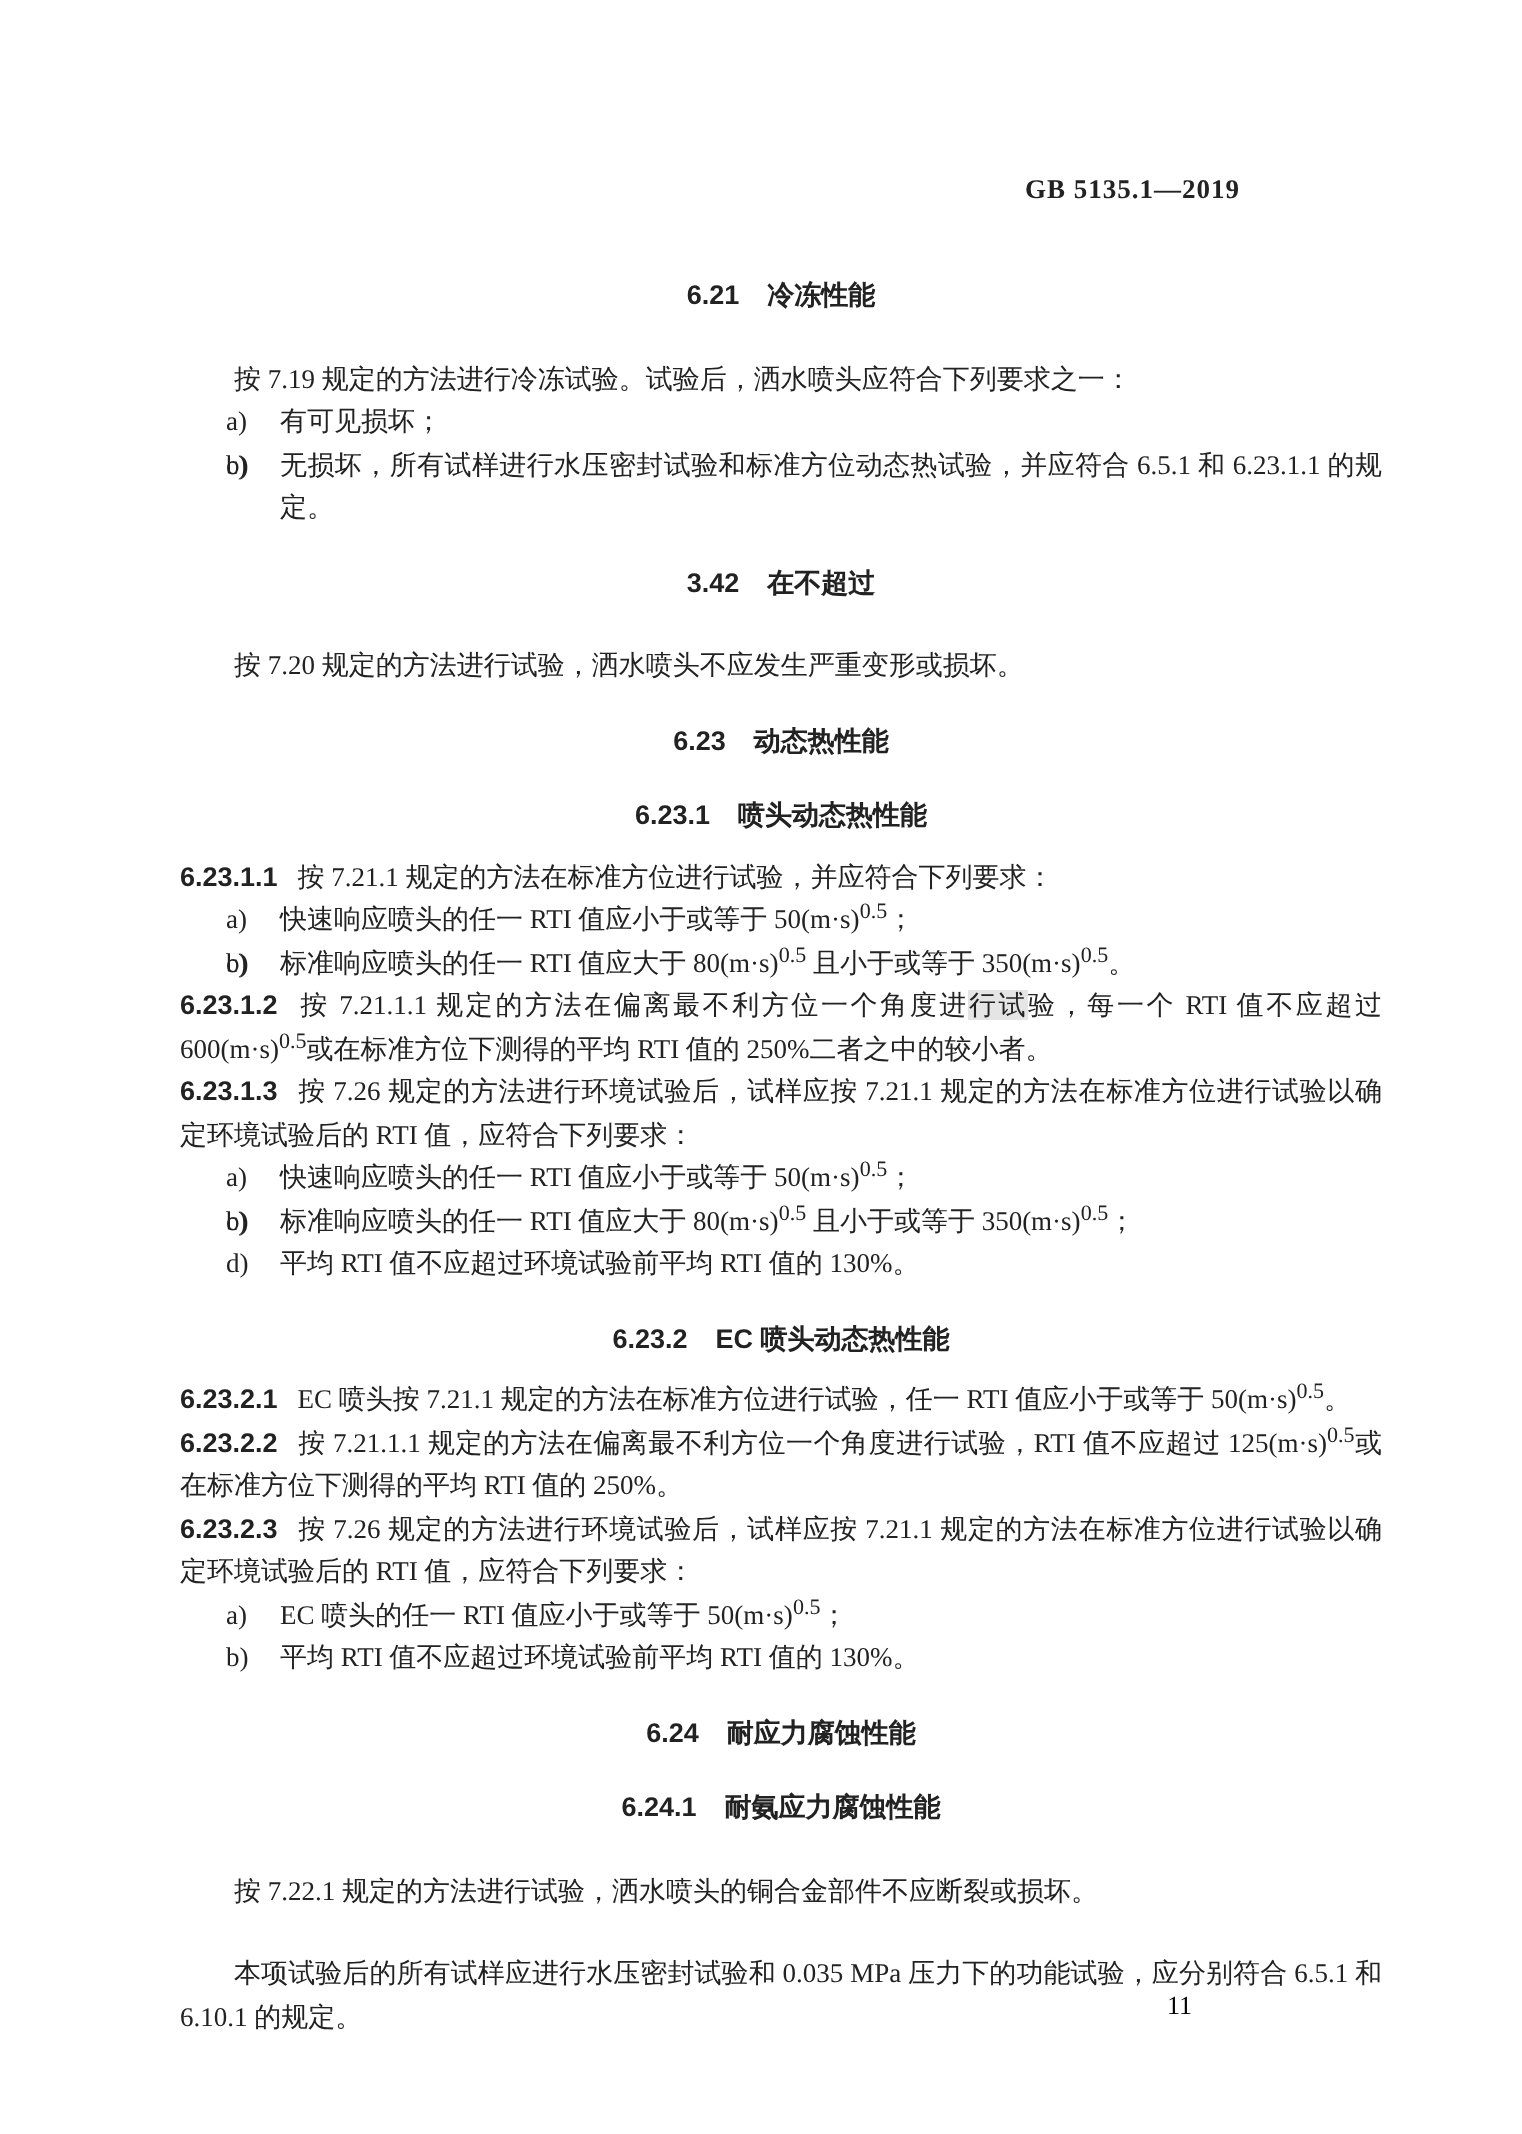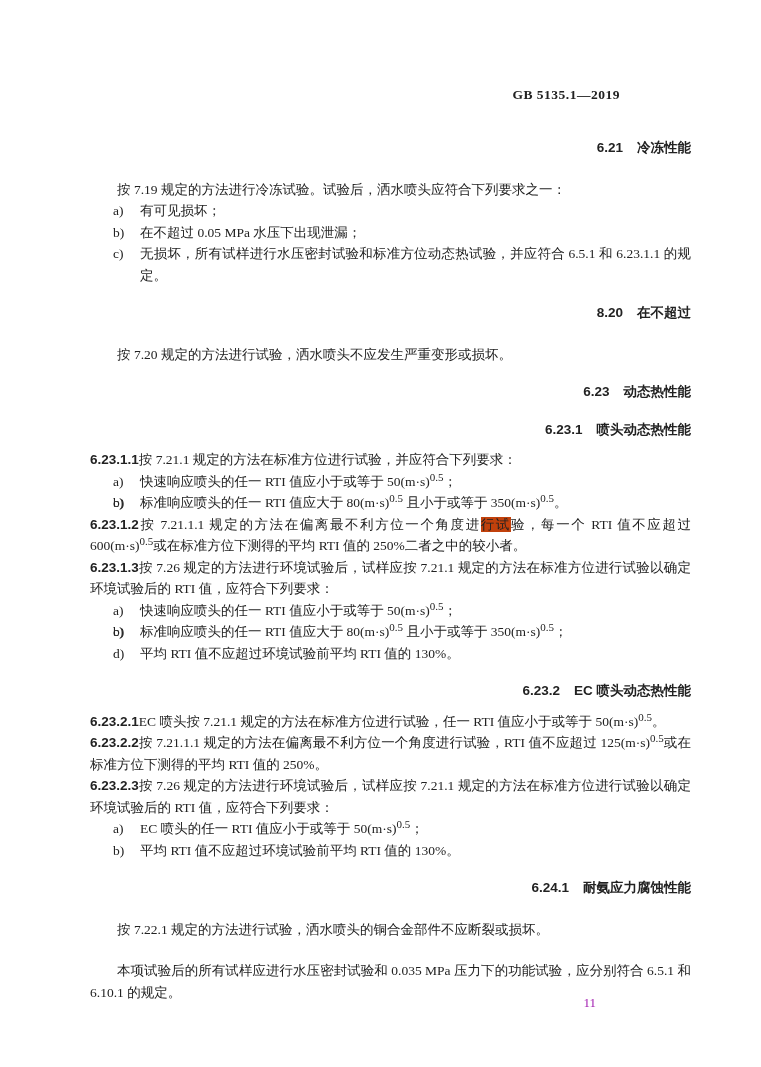--- a/index.html
+++ b/index.html
@@ -17,68 +17,69 @@
     letter-spacing:0.5px;
   }
   #doc-content{
     position:absolute;left:90px;top:121px;width:601px;
     font-size:13.5px;line-height:21.5px;
     text-align:justify;
   }
   .heading{
     font-family:"Liberation Sans","DejaVu Sans",sans-serif;
     font-weight:bold;font-size:13.5px;
-    margin:16px 0 9px 0;text-align:right;
+    margin:16px 0 9px 0;text-align:center;
   }
   .hnum{margin-right:14px;}
   .clause .cnum{
     font-family:"Liberation Sans","DejaVu Sans",sans-serif;
-    font-weight:bold;
+    font-weight:bold;margin-right:10px;
   }
   .para{text-indent:2em;margin-top:20px;}
   .li{position:relative;padding-left:50px;}
   .li .marker{position:absolute;left:23px;}
   sup{font-size:11px;line-height:0;vertical-align:5px;}
-  .hl{background:#c2410c;}
+  .hl{background:#e5e5e5;}
   .page-number{
     position:absolute;right:95px;bottom:56px;
-    font-size:13px;color:#a21caf;
+    font-size:13px;color:#000000;
   }
 </style>
 </head>
 <body>
 
 <div class="page">
   <div class="doc-header">GB 5135.1—2019</div>
 
   <div id="doc-content">
       <div class="heading h2"><span class="hnum">6.21</span><span class="htitle">冷冻性能</span></div>
       <div class="para">按 7.19 规定的方法进行冷冻试验。试验后，洒水喷头应符合下列要求之一：</div>
       <div class="li"><span class="marker">a)</span><span class="li-text">有可见损坏；</span></div>
-      <div class="li"><span class="marker">b)</span><span class="li-text">在不超过 0.05 MPa 水压下出现泄漏；</span></div>
+      <div class="li"><span class="marker">b)</span></div>
       <div class="li"><span class="marker">c)</span><span class="li-text">无损坏，所有试样进行水压密封试验和标准方位动态热试验，并应符合 6.5.1 和 6.23.1.1 的规定。</span></div>
-      <div class="heading h2"><span class="hnum">8.20</span><span class="htitle">在不超过</span></div>
+      <div class="heading h2"><span class="hnum">3.42</span><span class="htitle">在不超过</span></div>
       <div class="para">按 7.20 规定的方法进行试验，洒水喷头不应发生严重变形或损坏。</div>
       <div class="heading h2"><span class="hnum">6.23</span><span class="htitle">动态热性能</span></div>
       <div class="heading h3"><span class="hnum">6.23.1</span><span class="htitle">喷头动态热性能</span></div>
       <div class="clause"><span class="cnum">6.23.1.1</span>按 7.21.1 规定的方法在标准方位进行试验，并应符合下列要求：</div>
       <div class="li"><span class="marker">a)</span><span class="li-text">快速响应喷头的任一 RTI 值应小于或等于 50(m·s)<sup>0.5</sup>；</span></div>
       <div class="li"><span class="marker">b)</span></div>
       <div class="li"><span class="marker">c)</span><span class="li-text">标准响应喷头的任一 RTI 值应大于 80(m·s)<sup>0.5</sup> 且小于或等于 350(m·s)<sup>0.5</sup>。</span></div>
       <div class="clause"><span class="cnum">6.23.1.2</span>按 7.21.1.1 规定的方法在偏离最不利方位一个角度进<span class="hl">行试</span>验，每一个 RTI 值不应超过 600(m·s)<sup>0.5</sup>或在标准方位下测得的平均 RTI 值的 250%二者之中的较小者。</div>
       <div class="clause"><span class="cnum">6.23.1.3</span>按 7.26 规定的方法进行环境试验后，试样应按 7.21.1 规定的方法在标准方位进行试验以确定环境试验后的 RTI 值，应符合下列要求：</div>
       <div class="li"><span class="marker">a)</span><span class="li-text">快速响应喷头的任一 RTI 值应小于或等于 50(m·s)<sup>0.5</sup>；</span></div>
       <div class="li"><span class="marker">b)</span></div>
       <div class="li"><span class="marker">c)</span><span class="li-text">标准响应喷头的任一 RTI 值应大于 80(m·s)<sup>0.5</sup> 且小于或等于 350(m·s)<sup>0.5</sup>；</span></div>
       <div class="li"><span class="marker">d)</span><span class="li-text">平均 RTI 值不应超过环境试验前平均 RTI 值的 130%。</span></div>
       <div class="heading h3"><span class="hnum">6.23.2</span><span class="htitle">EC 喷头动态热性能</span></div>
       <div class="clause"><span class="cnum">6.23.2.1</span>EC 喷头按 7.21.1 规定的方法在标准方位进行试验，任一 RTI 值应小于或等于 50(m·s)<sup>0.5</sup>。</div>
       <div class="clause"><span class="cnum">6.23.2.2</span>按 7.21.1.1 规定的方法在偏离最不利方位一个角度进行试验，RTI 值不应超过 125(m·s)<sup>0.5</sup>或在标准方位下测得的平均 RTI 值的 250%。</div>
       <div class="clause"><span class="cnum">6.23.2.3</span>按 7.26 规定的方法进行环境试验后，试样应按 7.21.1 规定的方法在标准方位进行试验以确定环境试验后的 RTI 值，应符合下列要求：</div>
       <div class="li"><span class="marker">a)</span><span class="li-text">EC 喷头的任一 RTI 值应小于或等于 50(m·s)<sup>0.5</sup>；</span></div>
       <div class="li"><span class="marker">b)</span><span class="li-text">平均 RTI 值不应超过环境试验前平均 RTI 值的 130%。</span></div>
+      <div class="heading h2"><span class="hnum">6.24</span><span class="htitle">耐应力腐蚀性能</span></div>
       <div class="heading h3"><span class="hnum">6.24.1</span><span class="htitle">耐氨应力腐蚀性能</span></div>
       <div class="para">按 7.22.1 规定的方法进行试验，洒水喷头的铜合金部件不应断裂或损坏。</div>
       <div class="para">本项试验后的所有试样应进行水压密封试验和 0.035 MPa 压力下的功能试验，应分别符合 6.5.1 和 6.10.1 的规定。</div>
     </div>
 
   <div class="page-number">11</div>
 </div>
 
 </body></html>

